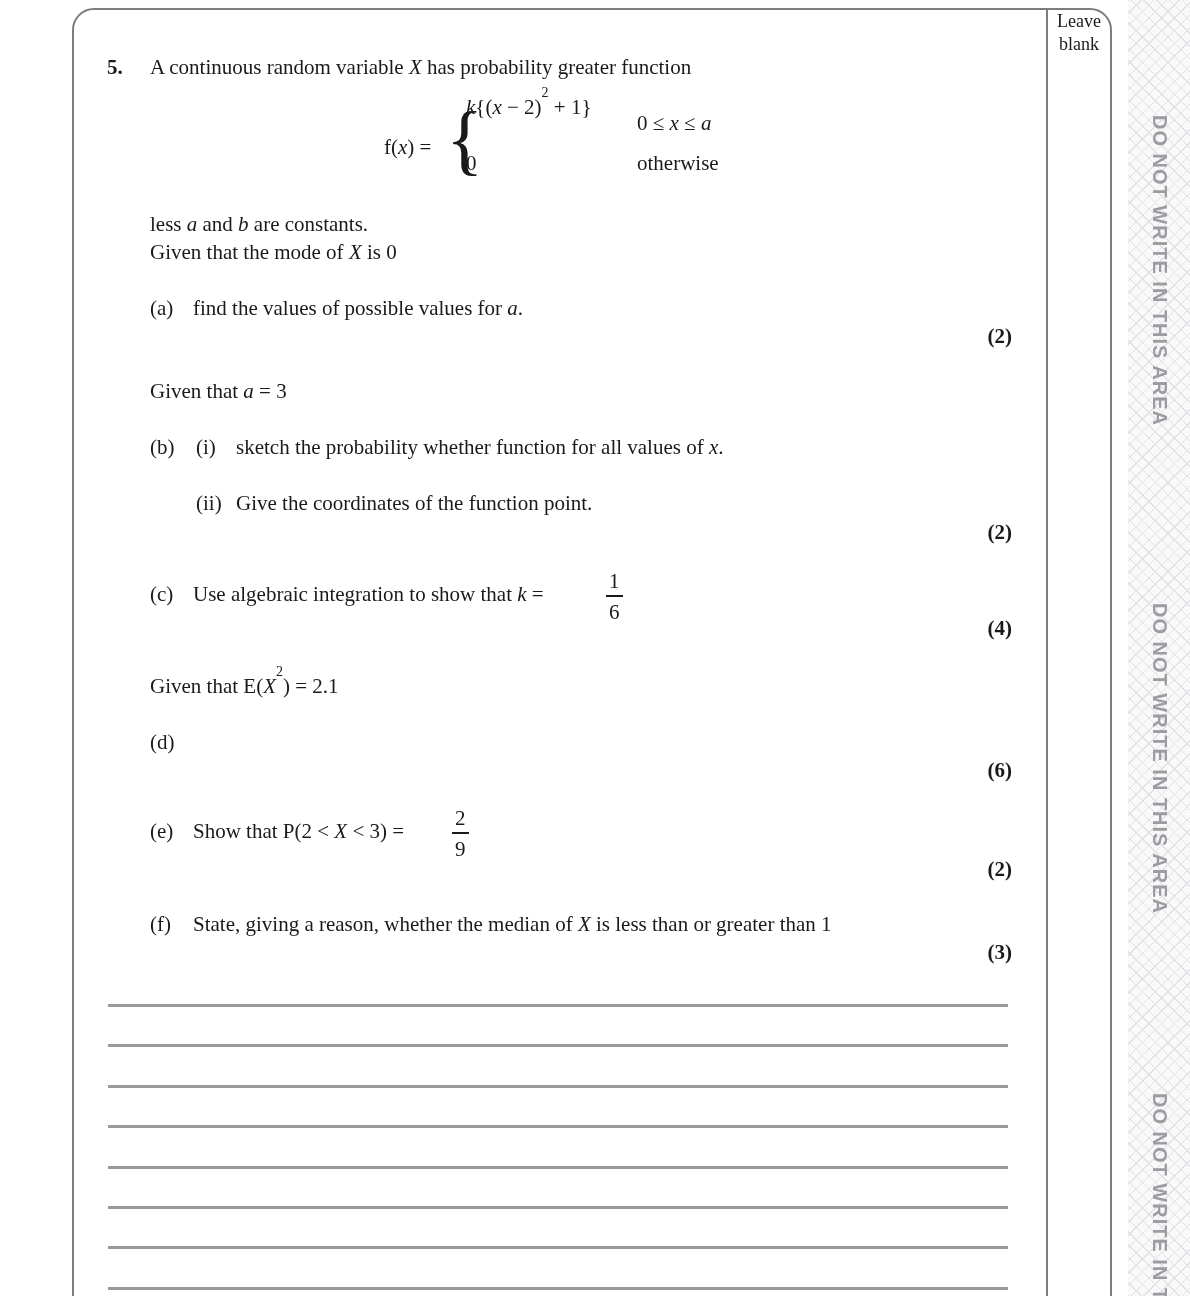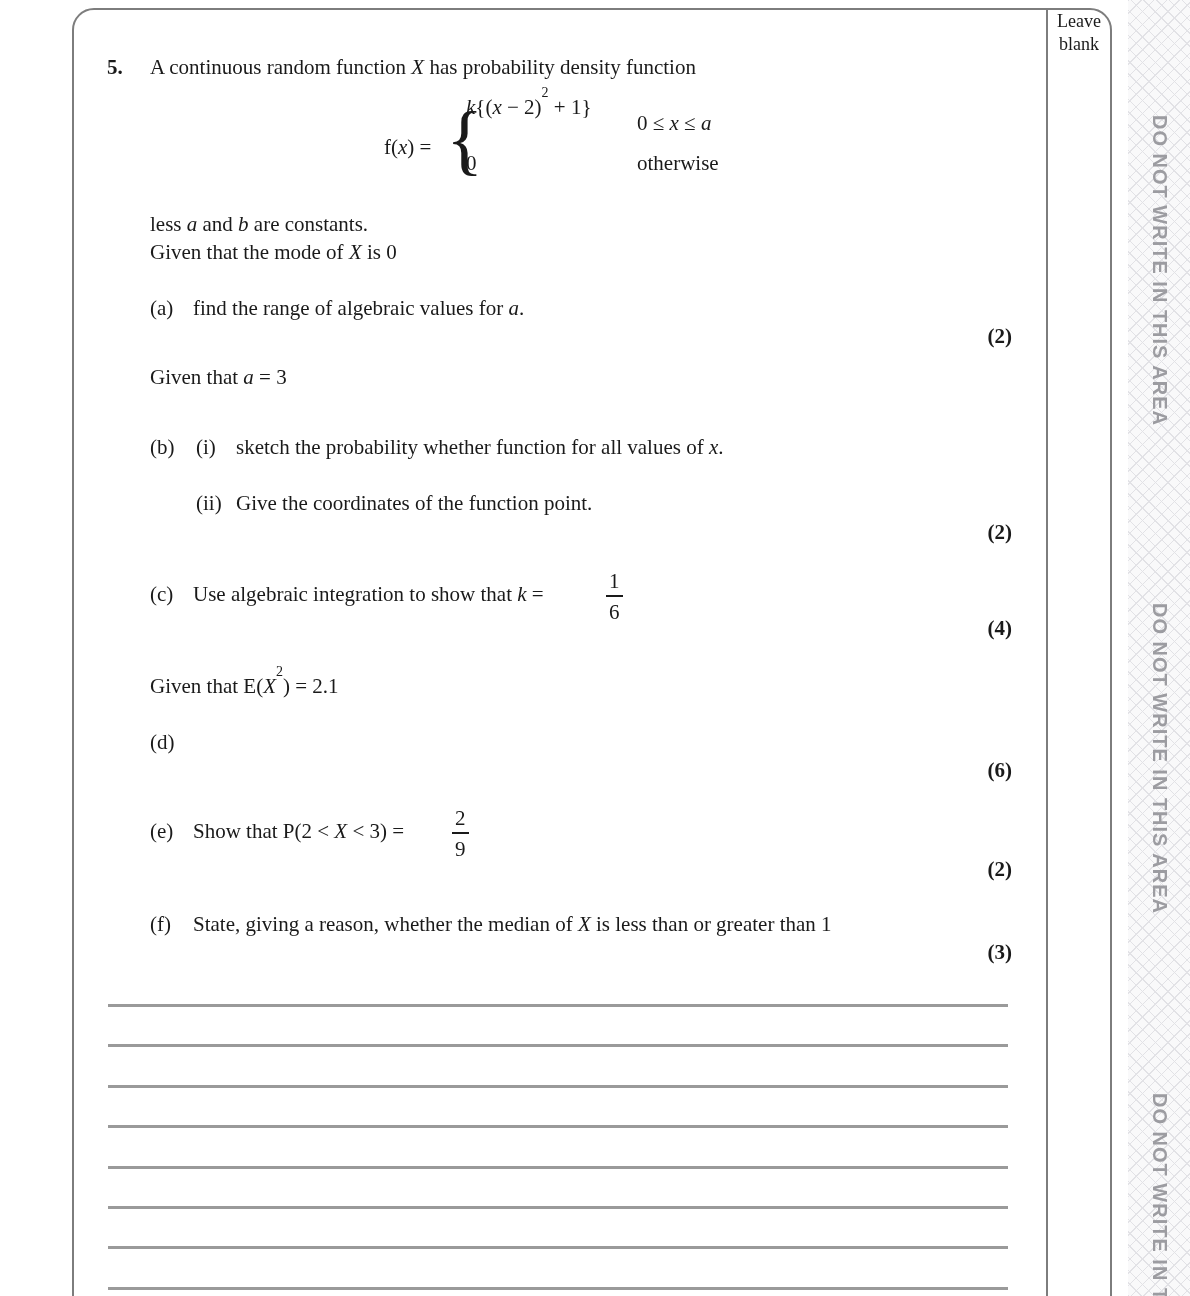--- a/index.html
+++ b/index.html
@@ -66,37 +66,37 @@
     <div>blank</div>
   </div>
 
   <div class="sidebar">
     <div class="dnw" style="top:115px">DO NOT WRITE IN THIS AREA</div>
     <div class="dnw" style="top:603px">DO NOT WRITE IN THIS AREA</div>
     <div class="dnw" style="top:1093px">DO NOT WRITE IN THIS AREA</div>
   </div>
 
   <div class="t b" style="left:107px;top:54px">5.</div>
-  <div class="t" style="left:150px;top:54px"><span>A continuous random function </span><i>X</i><span> has probability density function</span></div>
+  <div class="t" style="left:150px;top:54px"><span>A continuous random variable </span><i>X</i><span> has probability greater function</span></div>
 
   <div class="t" style="left:384px;top:134px"><span>f(</span><i>x</i><span>) = </span></div>
   <div class="brace" style="left:446px;top:101px">{</div>
   <div class="t" style="left:466px;top:94px"><i>k</i><span>{(</span><i>x</i><span> − 2)</span><sup class="s">2</sup><span> + 1}</span></div>
   <div class="t" style="left:637px;top:110px"><span>0 ≤ </span><i>x</i><span> ≤ </span><i>a</i></div>
   <div class="t" style="left:466px;top:150px">0</div>
   <div class="t" style="left:637px;top:150px">otherwise</div>
 
   <div class="t" style="left:150px;top:211px"><span>less </span><i>a</i><span> and </span><i>b</i><span> are constants.</span></div>
   <div class="t" style="left:150px;top:239px"><span>Given that the mode of </span><i>X</i><span> is 0</span></div>
 
   <div class="t" style="left:150px;top:295px">(a)</div>
-  <div class="t" style="left:193px;top:295px"><span>find the range of algebraic values for </span><i>a</i><span>.</span></div>
+  <div class="t" style="left:193px;top:295px"><span>find the values of possible values for </span><i>a</i><span>.</span></div>
   <div class="mark" style="top:323px">(2)</div>
 
-  <div class="t" style="left:150px;top:364px"><span>Given that </span><i>a</i><span> = 3</span></div>
+  <div class="t" style="left:150px;top:378px"><span>Given that </span><i>a</i><span> = 3</span></div>
 
   <div class="t" style="left:150px;top:434px">(b)</div>
   <div class="t" style="left:196px;top:434px">(i)</div>
   <div class="t" style="left:236px;top:434px"><span>sketch the probability whether function for all values of </span><i>x</i><span>.</span></div>
   <div class="t" style="left:196px;top:490px">(ii)</div>
   <div class="t" style="left:236px;top:490px">Give the coordinates of the function point.</div>
   <div class="mark" style="top:519px">(2)</div>
 
   <div class="t" style="left:150px;top:581px">(c)</div>
   <div class="t" style="left:193px;top:581px"><span>Use algebraic integration to show that </span><i>k</i><span> = </span></div>

